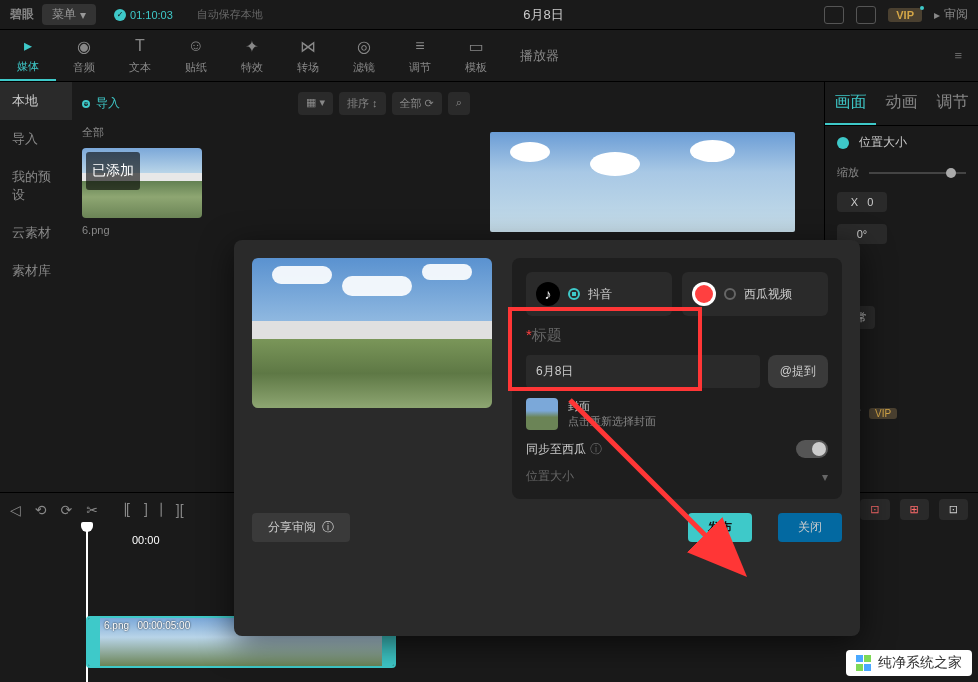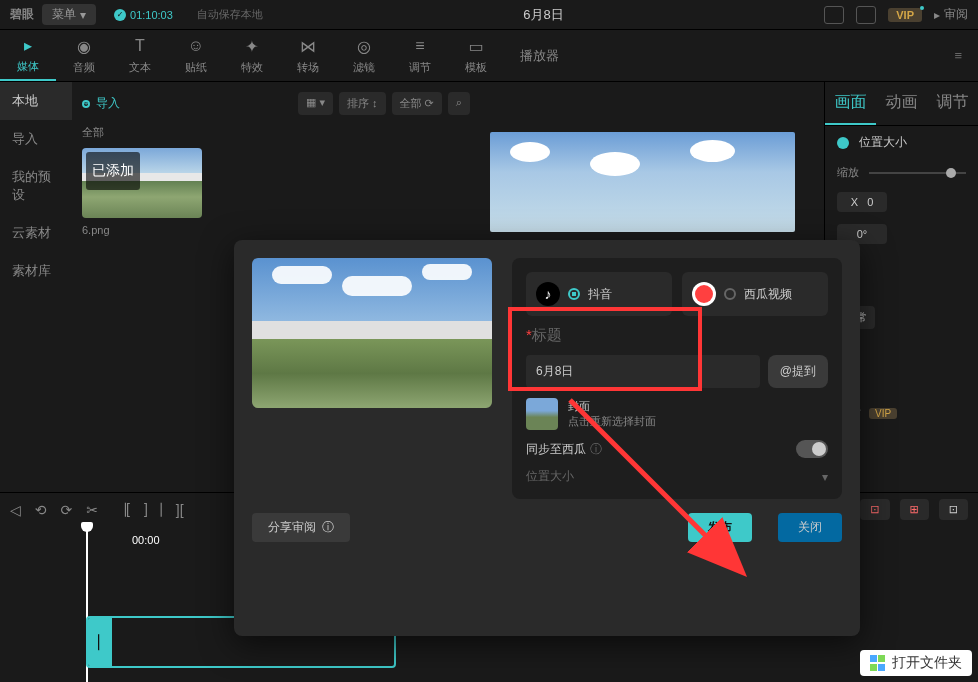--- a/index.html
+++ b/index.html
@@ -295,20 +295,23 @@
   </div>
 </div>
 
 <div class="timeline">
   <div class="timeline-ruler">
     <span class="timeline-time">00:00</span>
   </div>
   <div class="timeline-marker"></div>
   <div class="timeline-clip">
     <div class="clip-handle">⎸</div>
+    <div class="clip-body">
+      <span class="clip-label"><span>6.png</span> &nbsp; <span>00:00:05:00</span></span>
+    </div>
     <div class="clip-handle">⎸</div>
   </div>
 </div>
 
 <div class="modal">
   <div class="modal-body">
     <div class="modal-left">
       <div class="modal-thumb">
         <div class="sky-clouds">
           <div class="cloud-shape" style="width:60px;height:18px;top:8px;left:20px;"></div>
@@ -380,14 +383,14 @@
   <line x1="10" y1="10" x2="180" y2="180" stroke="#ff3636" stroke-width="5" marker-end="url(#arrh)"></line>
 </svg>
 
 <div class="watermark">
   <span class="wm-icon">
     <span class="wm-sq" style="background:#4aa8ff"></span>
       <span class="wm-sq" style="background:#7ed957"></span>
     <span class="wm-sq" style="background:#7ed957"></span>
       <span class="wm-sq" style="background:#4aa8ff"></span>
   </span>
-  <span>打开文件夹</span>
+  <span>纯净系统之家</span>
 </div>
 
 </body></html>

